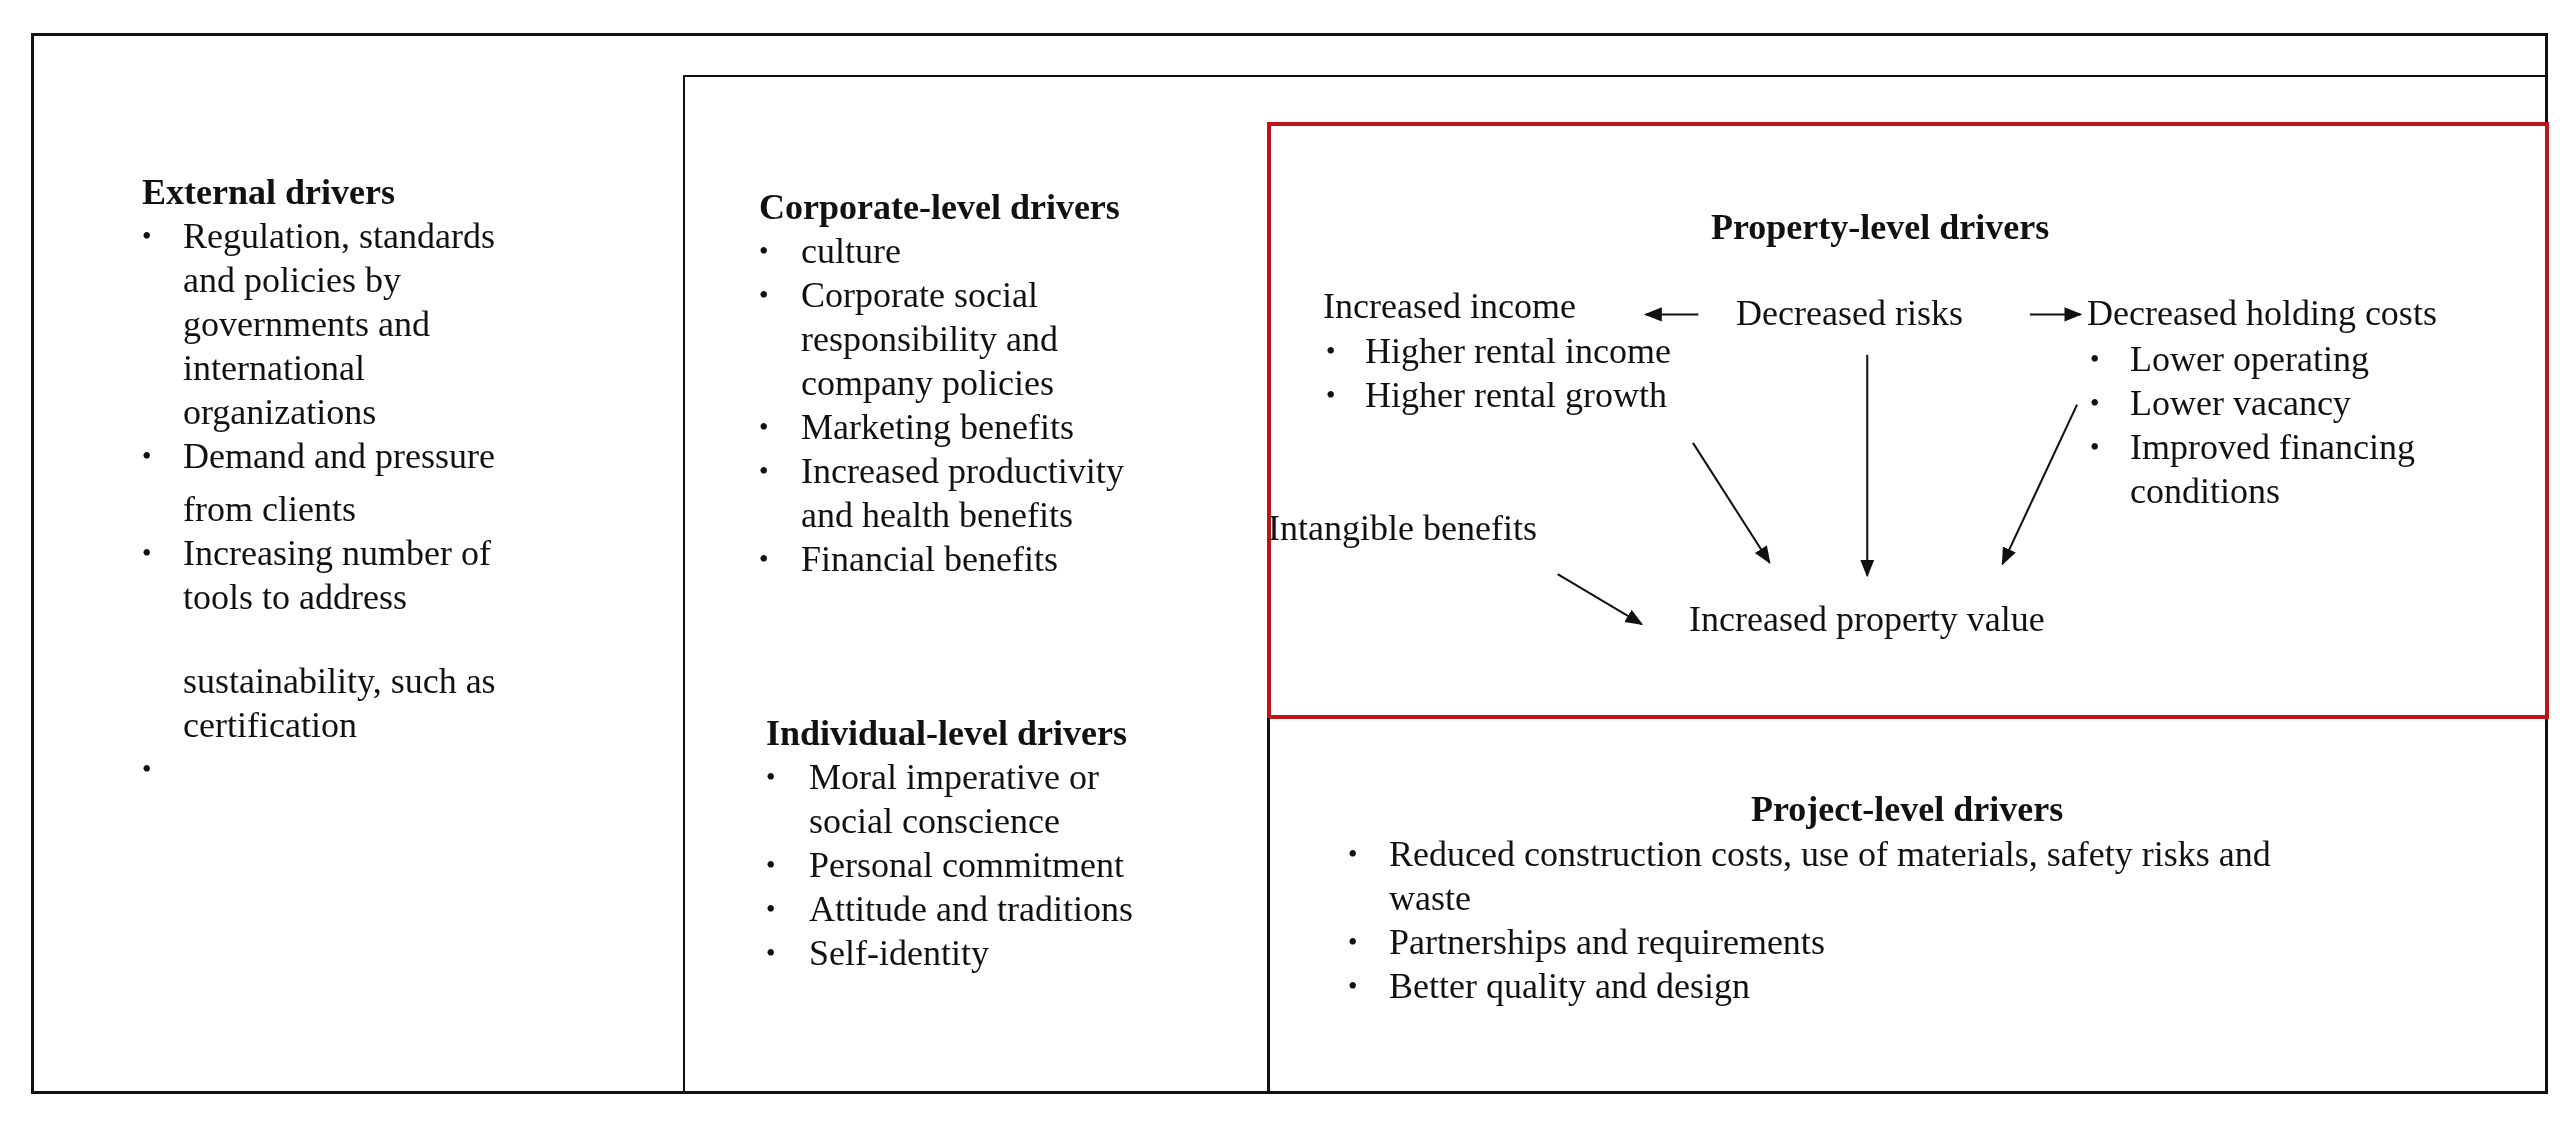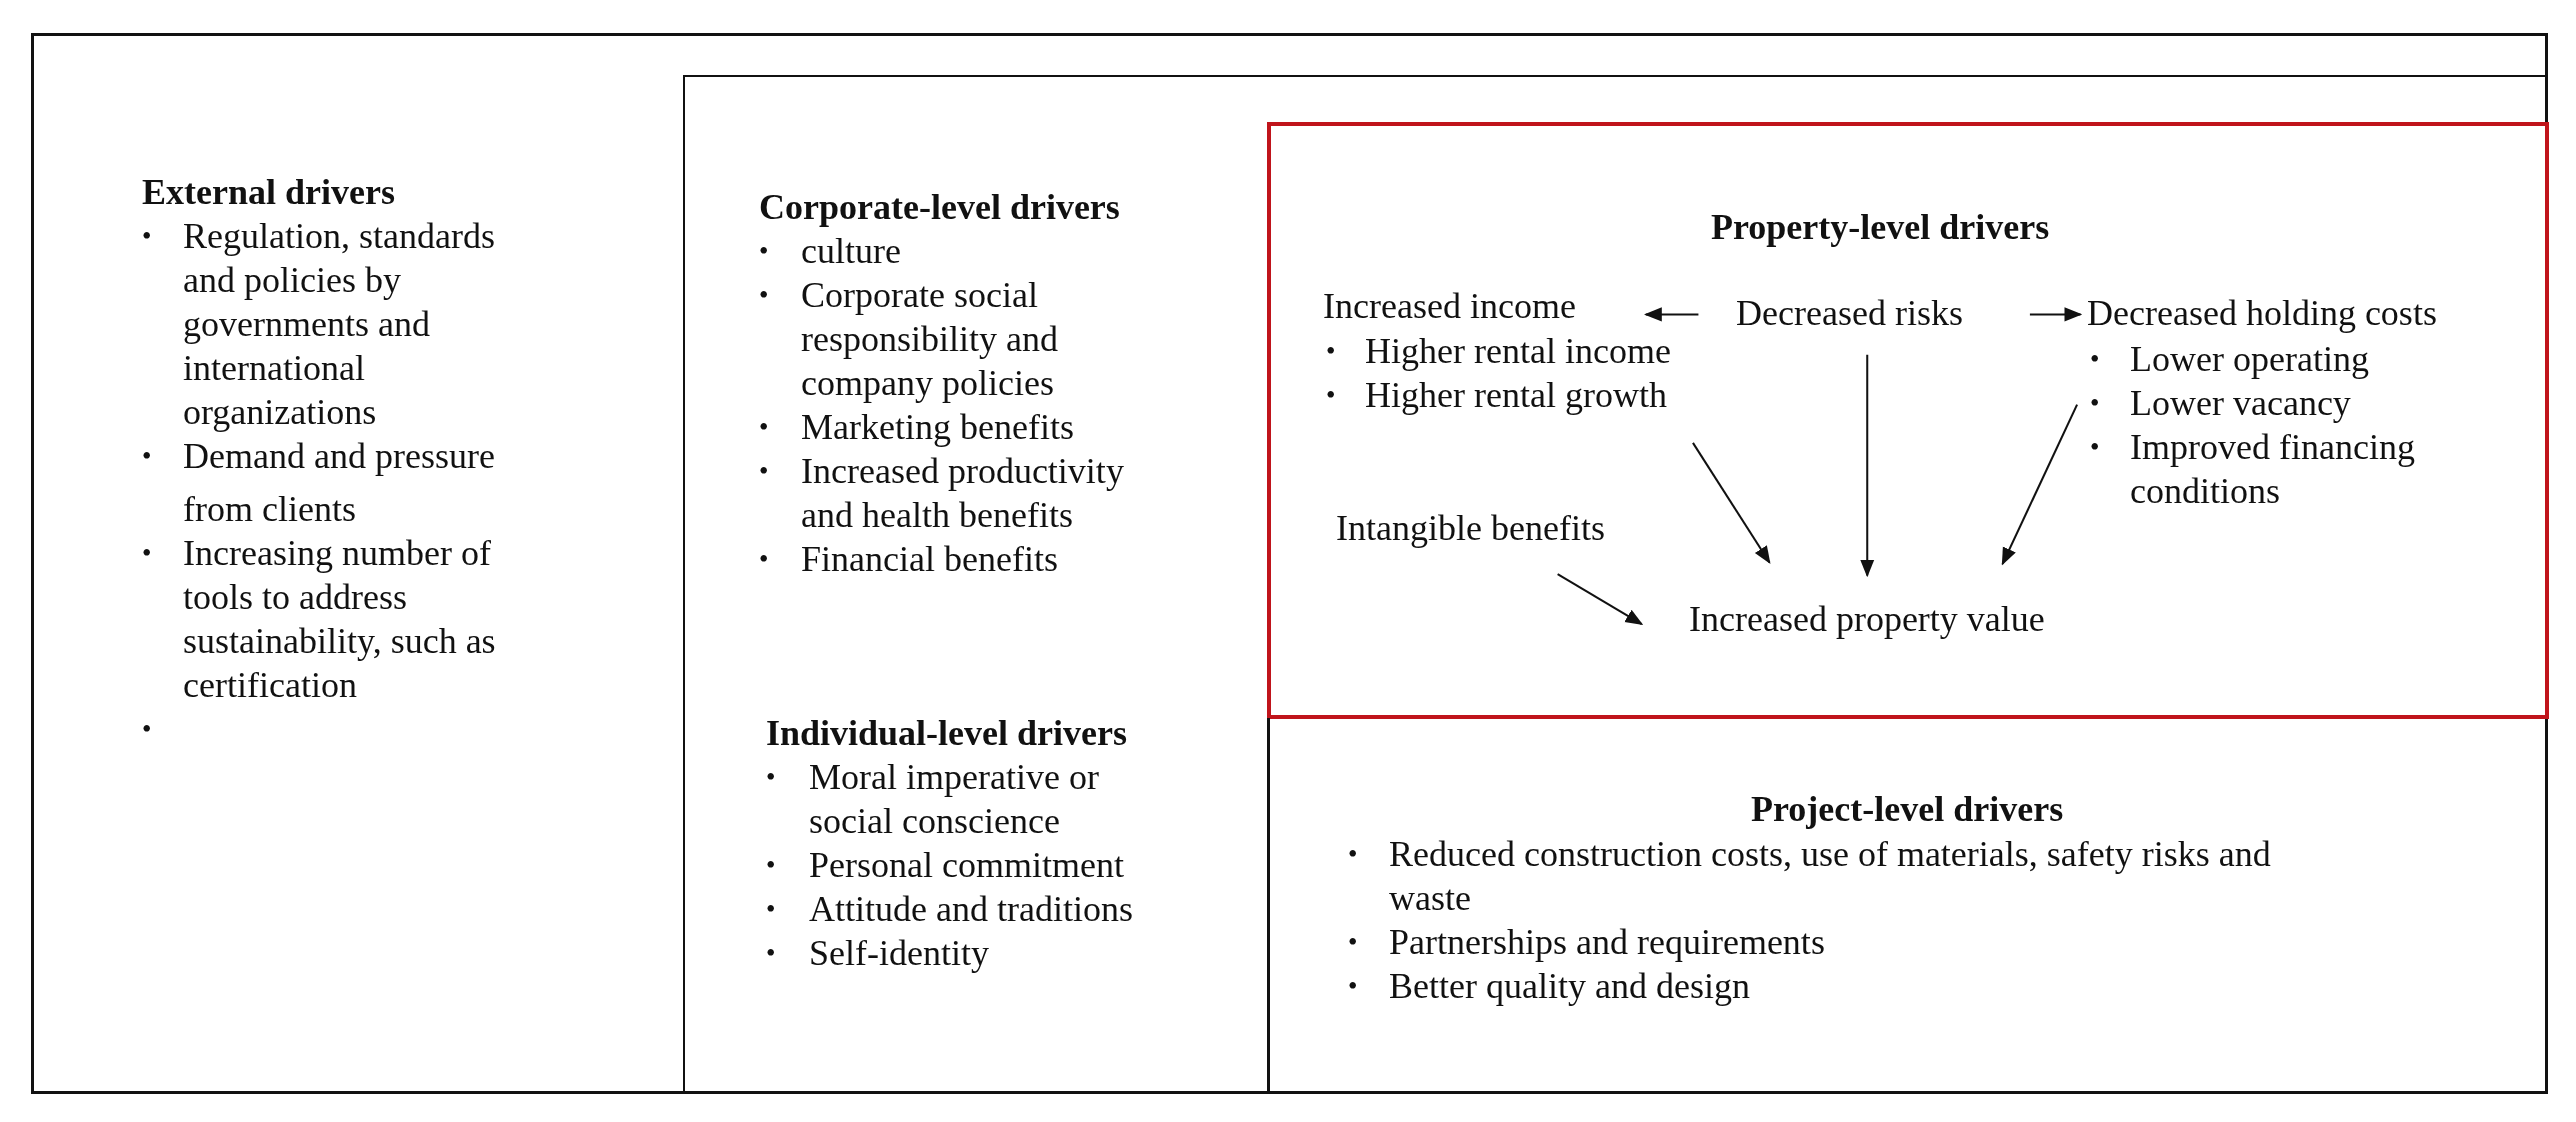--- a/index.html
+++ b/index.html
@@ -29,21 +29,21 @@
 <ul class="list" style="left:142px; top:214px;">
     <li style="padding-left: 41px;"><span class="bullet" style="left: 0px; top: 0px;">•</span><span>Regulation, standards</span></li>
     <li style="padding-left: 41px;"><span>and policies by</span></li>
     <li style="padding-left: 41px;"><span>governments and</span></li>
     <li style="padding-left: 41px;"><span>international</span></li>
     <li style="padding-left: 41px;"><span>organizations</span></li>
     <li style="padding-left: 41px;"><span class="bullet" style="left: 0px; top: 0px;">•</span><span>Demand and pressure</span></li>
     <li style="padding-left: 41px; margin-top: 9px;"><span>from clients</span></li>
     <li style="padding-left: 41px;"><span class="bullet" style="left: 0px; top: 0px;">•</span><span>Increasing number of</span></li>
     <li style="padding-left: 41px;"><span>tools to address</span></li>
-    <li style="padding-left: 41px;"><span>sustainability, such as</span></li>
+    <li style="padding-left: 41px; margin-top: 40px;"><span>sustainability, such as</span></li>
     <li style="padding-left: 41px;"><span>certification</span></li>
     <li style="padding-left: 41px;"><span class="bullet" style="left: 0px; top: 0px;">•</span></li>
   </ul>
 
 <div class="txt h" style="left:759px; top:185px;">Corporate-level drivers</div>
 <ul class="list" style="left:759px; top:229px;">
     <li style="padding-left: 42px;"><span class="bullet" style="left: 0px; top: 0px;">•</span></li>
     <li style="padding-left: 42px;"><span>culture</span></li>
     <li style="padding-left: 42px;"><span class="bullet" style="left: 0px; top: 0px;">•</span><span>Corporate social</span></li>
     <li style="padding-left: 42px;"><span>responsibility and</span></li>
@@ -74,21 +74,21 @@
 <div class="txt" style="left:1736px; top:291px;">Decreased risks</div>
 
 <div class="txt" style="left:2087px; top:291px;">Decreased holding costs</div>
 <ul class="list" style="left:2090px; top:337px;">
     <li style="padding-left: 40px;"><span class="bullet" style="left: 0px; top: 0px;">•</span><span>Lower operating</span></li>
     <li style="padding-left: 40px;"><span class="bullet" style="left: 0px; top: 0px;">•</span><span>Lower vacancy</span></li>
     <li style="padding-left: 40px;"><span class="bullet" style="left: 0px; top: 0px;">•</span><span>Improved financing</span></li>
     <li style="padding-left: 40px;"><span>conditions</span></li>
   </ul>
 
-<div class="txt" style="left:1336px; top:506px;text-align:center;">Intangible benefits</div>
+<div class="txt" style="left:1268px; top:506px;text-align:center;">Intangible benefits</div>
 
 <div class="txt" style="left:1689px; top:597px;">Increased property value</div>
 
 <div class="txt h" style="left:1751px; top:787px;">Project-level drivers</div>
 <ul class="list" style="left:1348px; top:832px;">
     <li style="padding-left: 41px;"><span class="bullet" style="left: 0px; top: 0px;">•</span><span>Reduced construction costs, use of materials, safety risks and</span></li>
     <li style="padding-left: 41px;"><span>waste</span></li>
     <li style="padding-left: 41px;"><span class="bullet" style="left: 0px; top: 0px;">•</span><span>Partnerships and requirements</span></li>
     <li style="padding-left: 41px;"><span class="bullet" style="left: 0px; top: 0px;">•</span><span>Better quality and design</span></li>
   </ul>

